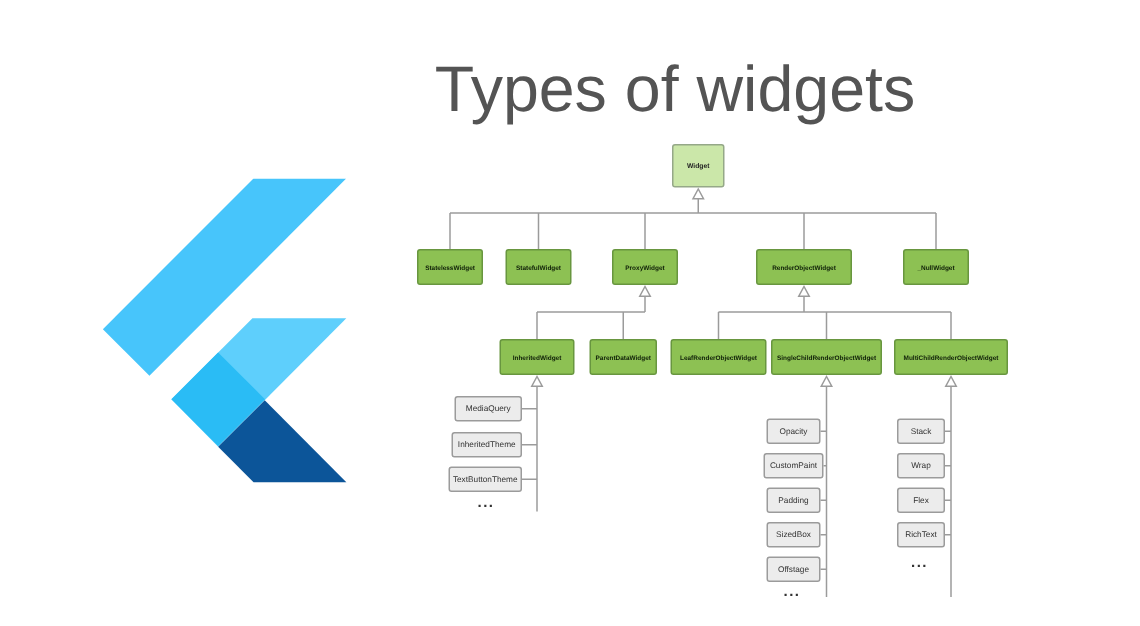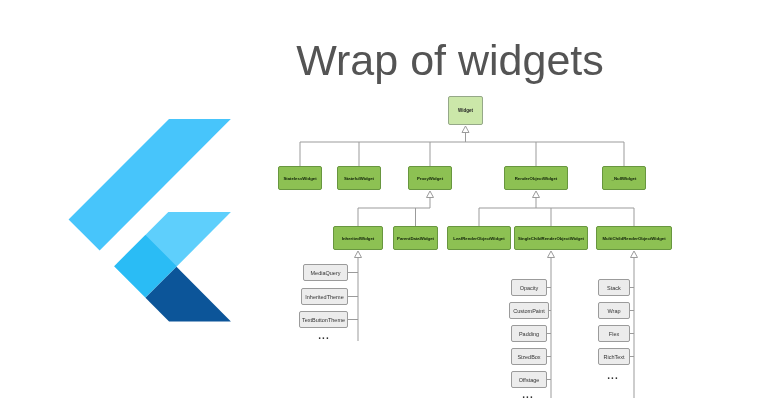--- a/index.html
+++ b/index.html
@@ -40,21 +40,21 @@
 
 <div id="stage">
 
   <svg id="logo-svg" width="164" height="203" viewBox="0 0 256 317">
     <path d="M157.67 0 L0.85 156.82 L49.37 205.34 L254.17 0 Z" fill="#47C5FB"></path>
     <path d="M156.57 145.4 L72.15 229.82 L120.86 279.26 L169.31 230.81 L254.32 145.4 Z" fill="#5ECFFC"></path>
     <path d="M72.15 229.82 L120.86 181.11 L169.57 229.82 L120.86 278.53 Z" fill="#2ABCF5"></path>
     <path d="M120.86 279.26 L157.74 316.14 L254.33 316.14 L169.37 230.85 Z" fill="#0C5599"></path>
   </svg>
 
-  <div id="title">Wrap of widgets</div>
+  <div id="title">Types of widgets</div>
 
   <svg id="connector-svg" width="760" height="417">
       <polygon points="465.5,126 462,132.5 469,132.5" fill="#ffffff" stroke="#9b9b9b" stroke-width="1"></polygon>
       <line x1="465.5" y1="132.5" x2="465.5" y2="142" stroke="#9b9b9b" stroke-width="1"></line>
       <line x1="300" y1="142" x2="624" y2="142" stroke="#9b9b9b" stroke-width="1"></line>
       <line x1="300" y1="142" x2="300" y2="166" stroke="#9b9b9b" stroke-width="1"></line>
       <line x1="359" y1="142" x2="359" y2="166" stroke="#9b9b9b" stroke-width="1"></line>
       <line x1="430" y1="142" x2="430" y2="166" stroke="#9b9b9b" stroke-width="1"></line>
       <line x1="536" y1="142" x2="536" y2="166" stroke="#9b9b9b" stroke-width="1"></line>
       <line x1="624" y1="142" x2="624" y2="166" stroke="#9b9b9b" stroke-width="1"></line>

